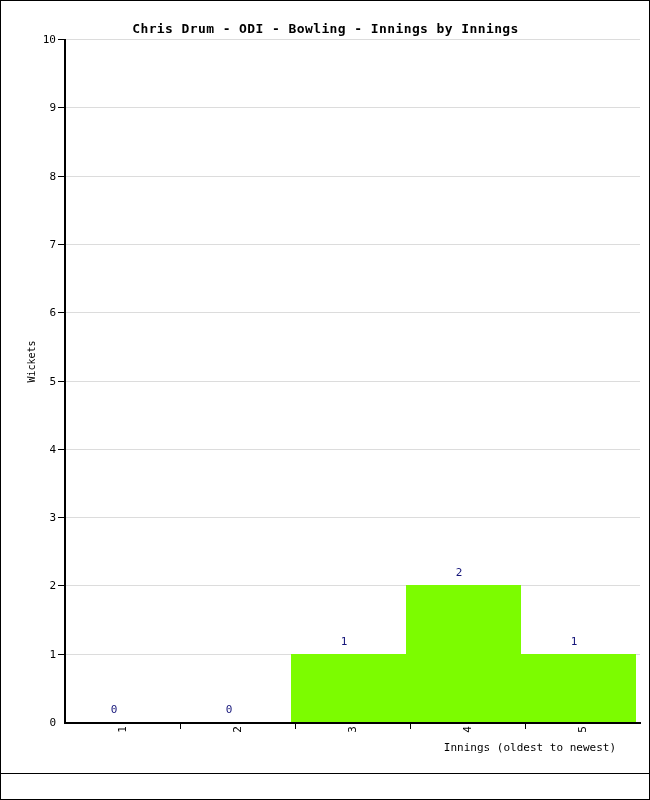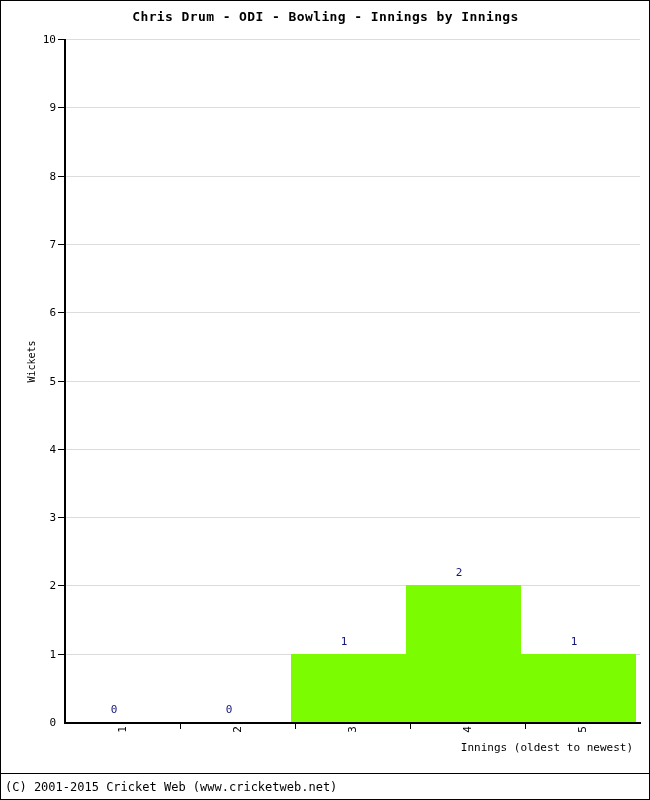--- a/index.html
+++ b/index.html
@@ -18,21 +18,21 @@
     width: 650px;
     height: 800px;
     box-sizing: border-box;
     border: 1px solid #000000;
     background: #ffffff;
   }
   
   #chart-title {
     position: absolute;
     left: 0;
-    top: 8px;
+    top: 20px;
     width: 649px;
     text-align: center;
     font-size: 13px;
     font-weight: bold;
     color: #000000;
     letter-spacing: 0.4px;
     white-space: pre;
   }
   
   #plot-area {
@@ -141,21 +141,21 @@
     color: #000000;
     text-align: center;
     line-height: 11px;
     transform: rotate(-90deg);
     transform-origin: center center;
     white-space: pre;
   }
   
   #x-axis-title {
     position: absolute;
-    right: 16px;
+    right: 33px;
     top: 740px;
     font-size: 11px;
     color: #000000;
     text-align: right;
     white-space: pre;
   }
   
   #footer-separator {
     position: absolute;
     left: 0;
@@ -262,15 +262,14 @@
   <div class="xlabel" style="left:331px;">3</div>
   <div class="xlabel" style="left:446px;">4</div>
   <div class="xlabel" style="left:561px;">5</div>
 
   <div id="axis-left"></div>
   <div id="axis-bottom"></div>
 
   <div id="x-axis-title">Innings (oldest to newest)</div>
 
   <div id="footer-separator"></div>
-  <div id="footer-text">(C) 2001-2015 Cricket Web (www.cricketweb.net)</div>
 
 </div>
 
 </body></html>

